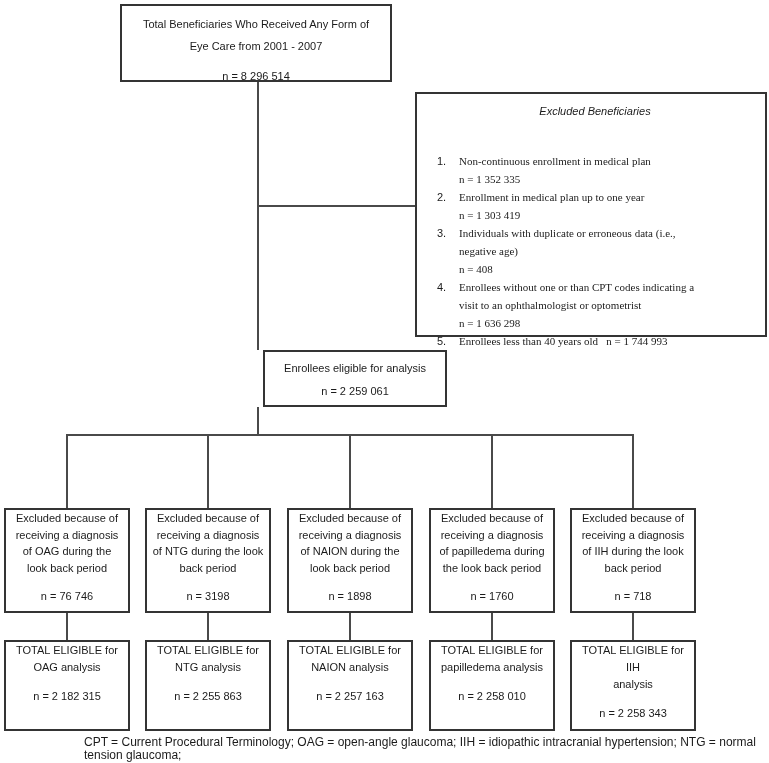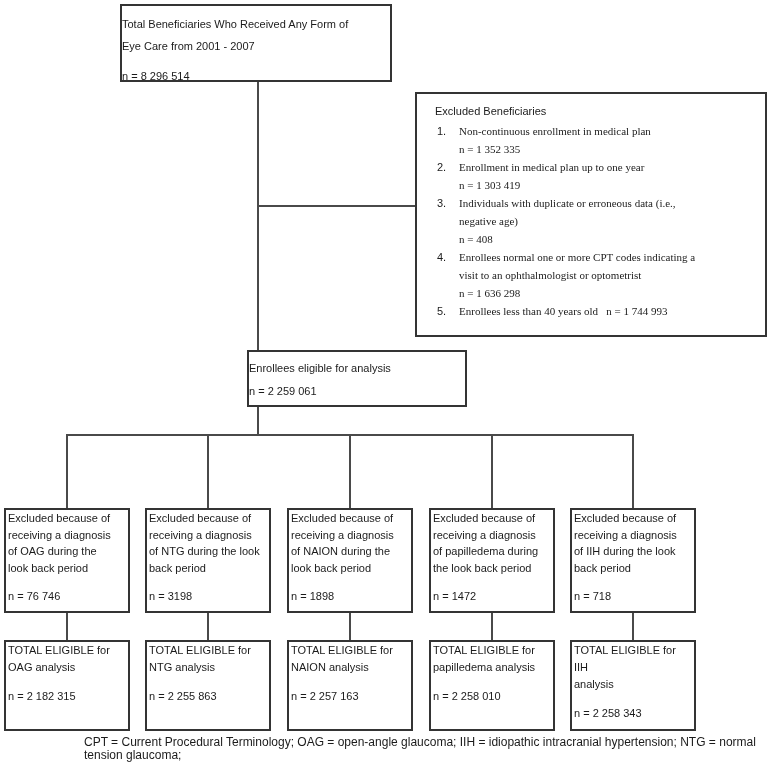--- a/index.html
+++ b/index.html
@@ -4,33 +4,33 @@
 <style>
   html,body { margin:0; padding:0; background:#ffffff; }
   .canvas {
     position:relative; width:769px; height:763px; background:#ffffff;
     font-family:"Liberation Sans","DejaVu Sans",sans-serif; color:#1b1b1b;
     overflow:hidden;
   }
   * { box-sizing:border-box; }
   .box {
     position:absolute; border:2px solid #343434; background:#ffffff;
-    text-align:left; font-size:11px;
+    text-align:center; font-size:11px;
   }
   .line { position:absolute; background:#4a4a4a; }
   .pre { white-space:pre-wrap; }
 
   
   .top-box { padding-top:7px; }
   .top-box .bt { line-height:22px; }
   .top-box .bn { margin-top:8px; line-height:22px; }
 
   
   .excl-box { text-align:left; padding:8px 10px 0 18px; }
-  .excl-title { line-height:18px; margin-bottom:2px; }
+  .excl-title { text-align:center; line-height:18px; margin-bottom:32px;font-style:italic; }
   .xitem { display:flex; line-height:18px; }
   .xnum { width:24px; flex:0 0 24px; text-align:left; padding-left:2px; }
   .xbody { flex:1;font-family:Liberation Serif, serif; }
   .xn:empty { display:none; }
 
   
   .elig-box { padding-top:8px; }
   .elig-box .bt { line-height:17px; }
   .elig-box .bn { margin-top:6px; line-height:17px; }
 
@@ -95,35 +95,35 @@
       <span class="xnum">3.</span>
       <div class="xbody">
         <div class="pre">Individuals with duplicate or erroneous data (i.e.,
 negative age)</div>
         <div class="xn">n = 408</div>
       </div>
     </div>
     <div class="xitem">
       <span class="xnum">4.</span>
       <div class="xbody">
-        <div class="pre">Enrollees normal one or more CPT codes indicating a
+        <div class="pre">Enrollees without one or than CPT codes indicating a
 visit to an ophthalmologist or optometrist</div>
         <div class="xn">n = 1 636 298</div>
       </div>
     </div>
     <div class="xitem">
       <span class="xnum">5.</span>
       <div class="xbody">
         <div class="pre">Enrollees less than 40 years old   n = 1 744 993</div>
 
       </div>
     </div>
   </div>
 
-  <div class="box elig-box" style="left:247px;top:350px;width:220px;height:57px">
+  <div class="box elig-box" style="left:263px;top:350px;width:184px;height:57px">
     <div class="bt pre">Enrollees eligible for analysis</div>
     <div class="bn">n = 2 259 061</div>
   </div>
 
   <div class="box mid-box" style="left:4px;top:508px;width:126px;height:105px">
     <div class="bt pre">Excluded because of
 receiving a diagnosis
 of OAG during the
 look back period</div>
     <div class="bn">n = 76 746</div>
@@ -140,21 +140,21 @@
 receiving a diagnosis
 of NAION during the
 look back period</div>
     <div class="bn">n = 1898</div>
   </div>
   <div class="box mid-box" style="left:429px;top:508px;width:126px;height:105px">
     <div class="bt pre">Excluded because of
 receiving a diagnosis
 of papilledema during
 the look back period</div>
-    <div class="bn">n = 1472</div>
+    <div class="bn">n = 1760</div>
   </div>
   <div class="box mid-box" style="left:570px;top:508px;width:126px;height:105px">
     <div class="bt pre">Excluded because of
 receiving a diagnosis
 of IIH during the look
 back period</div>
     <div class="bn">n = 718</div>
   </div>
 
   <div class="box tot-box" style="left:4px;top:640px;width:126px;height:91px">

